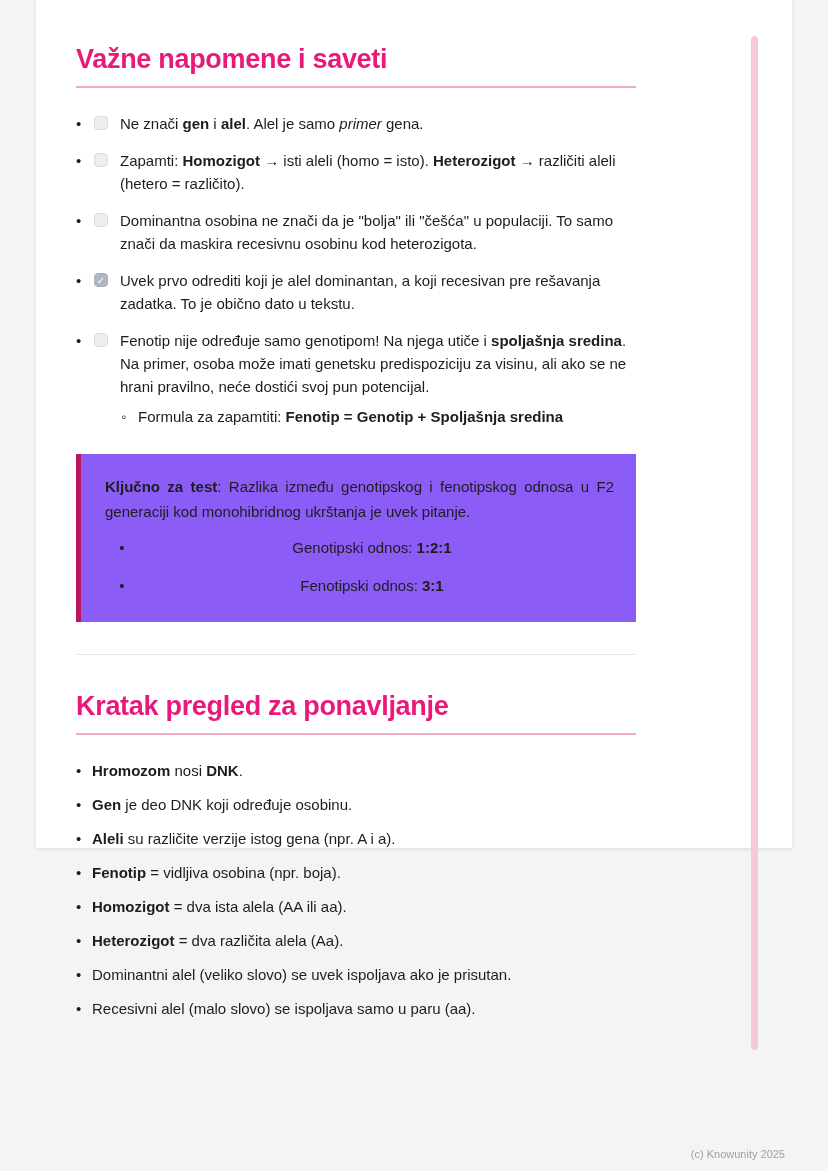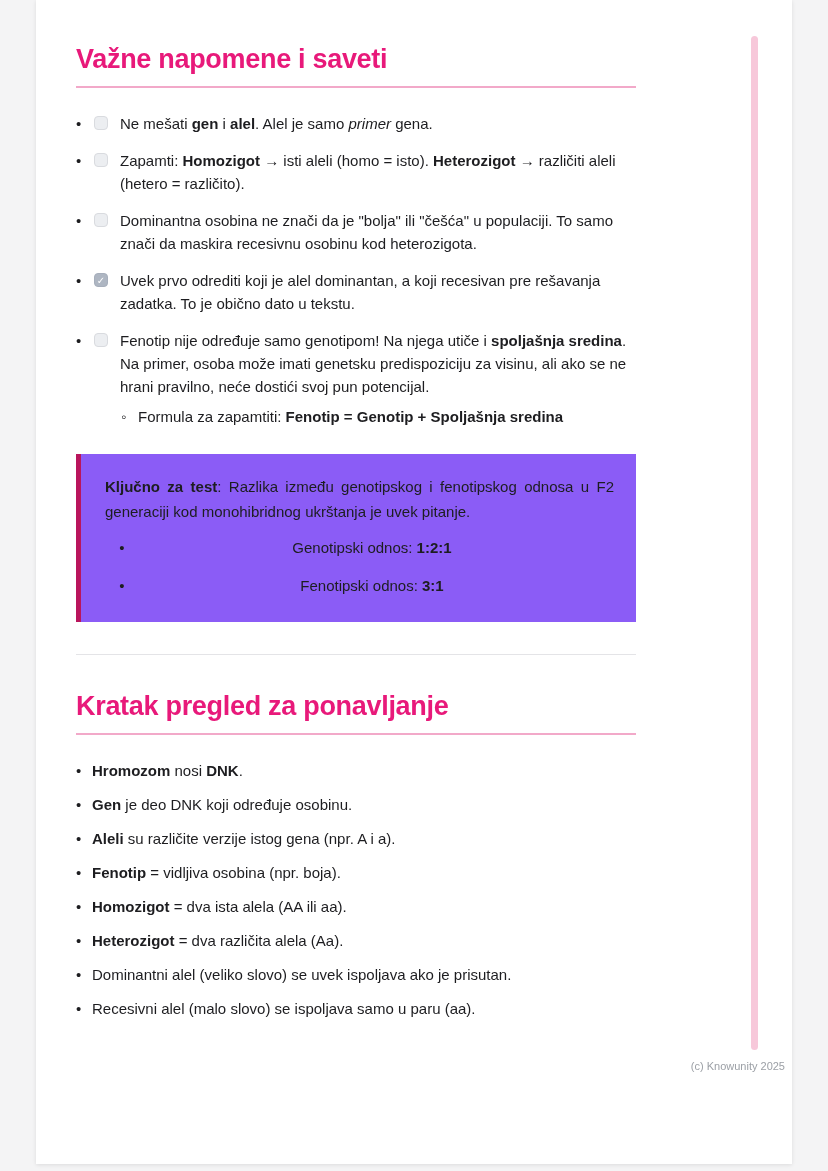--- a/index.html
+++ b/index.html
@@ -7,21 +7,21 @@
   body {
     background:#f4f4f5;
     font-family:"Liberation Sans","DejaVu Sans",sans-serif;
     color:#1d1d20;
     position:relative;
     overflow:hidden;
   }
   .card {
     position:absolute;
     left:36px; top:0;
-    width:756px; height:1164px;
+    width:756px; height:848px;
     background:#ffffff;
     box-shadow:0 1px 4px rgba(0,0,0,.10);
   }
   .content { padding:44px 0 0 40px; width:600px; }
 
   h1.sec-title {
     font-size:27px;
     font-weight:bold;
     color:#e8197a;
     letter-spacing:-0.3px;
@@ -88,40 +88,40 @@
 
   .scroll-strip {
     position:absolute;
     right:34px; top:36px;
     width:7px; height:1014px;
     border-radius:4px;
     background:#f7c8da;
   }
   .footer {
     position:absolute;
-    right:43px; top:1060px;
+    right:43px; top:1148px;
     font-size:11px;
     color:#9ca0a6;
   }
 </style>
 </head>
 <body>
 
 <div class="card">
   <div class="content">
 
     <h1 class="sec-title">Važne napomene i saveti</h1>
     <div class="title-underline"></div>
 
     <ul class="checklist">
       <li class="check-item">
         <div class="row">
           <span class="dot"></span>
           <span class="cbox"></span>
-          <p class="itext"><span>Ne mešati </span><span class="b">gen</span><span> i </span><span class="b">alel</span><span>. Alel je samo </span><span class="i">primer</span><span> gena.</span></p>
+          <p class="itext"><span>Ne znači </span><span class="b">gen</span><span> i </span><span class="b">alel</span><span>. Alel je samo </span><span class="i">primer</span><span> gena.</span></p>
         </div>
       </li>
       <li class="check-item">
         <div class="row">
           <span class="dot"></span>
           <span class="cbox"></span>
           <p class="itext"><span>Zapamti: </span><span class="b">Homozigot</span><span> → isti aleli (homo = isto). </span><span class="b">Heterozigot</span><span> → različiti aleli (hetero = različito).</span></p>
         </div>
       </li>
       <li class="check-item">

